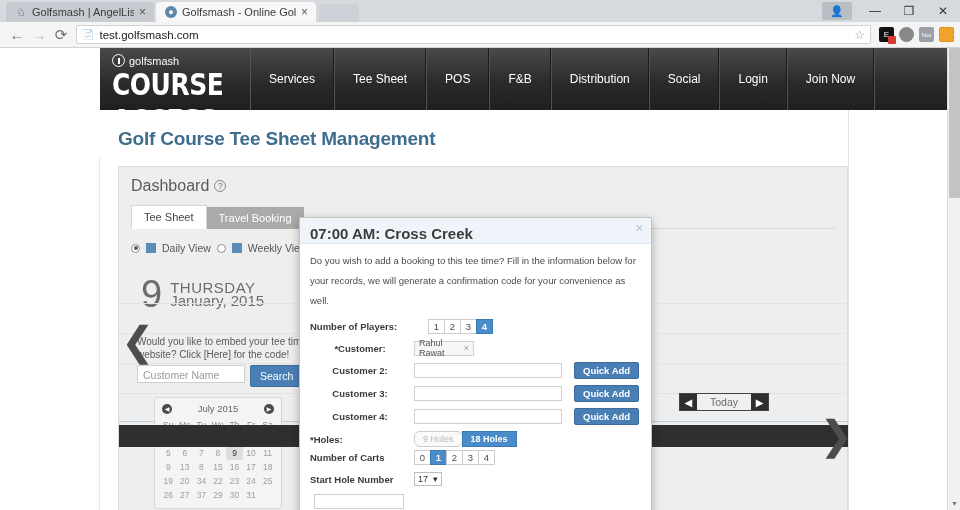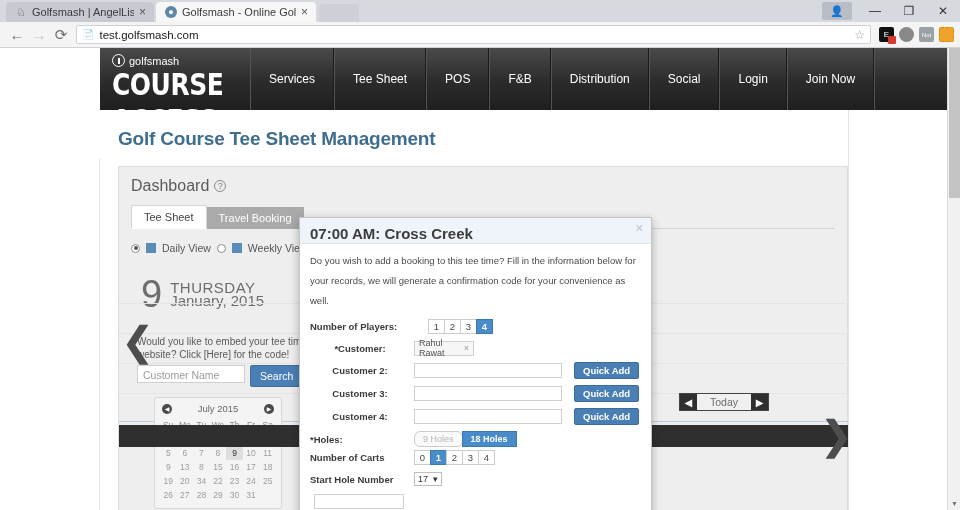--- a/index.html
+++ b/index.html
@@ -464,21 +464,21 @@
               <td>20</td>
               <td>34</td>
               <td>22</td>
               <td>23</td>
               <td>24</td>
               <td>25</td>
             </tr>
             <tr>
               <td>26</td>
               <td>27</td>
-              <td>28</td>
+              <td>37</td>
               <td>29</td>
               <td>30</td>
               <td>31</td>
               <td></td>
             </tr>
           </tbody>
             </table>
         </div>
 
         <div class="big-arrow-left">❮</div>

